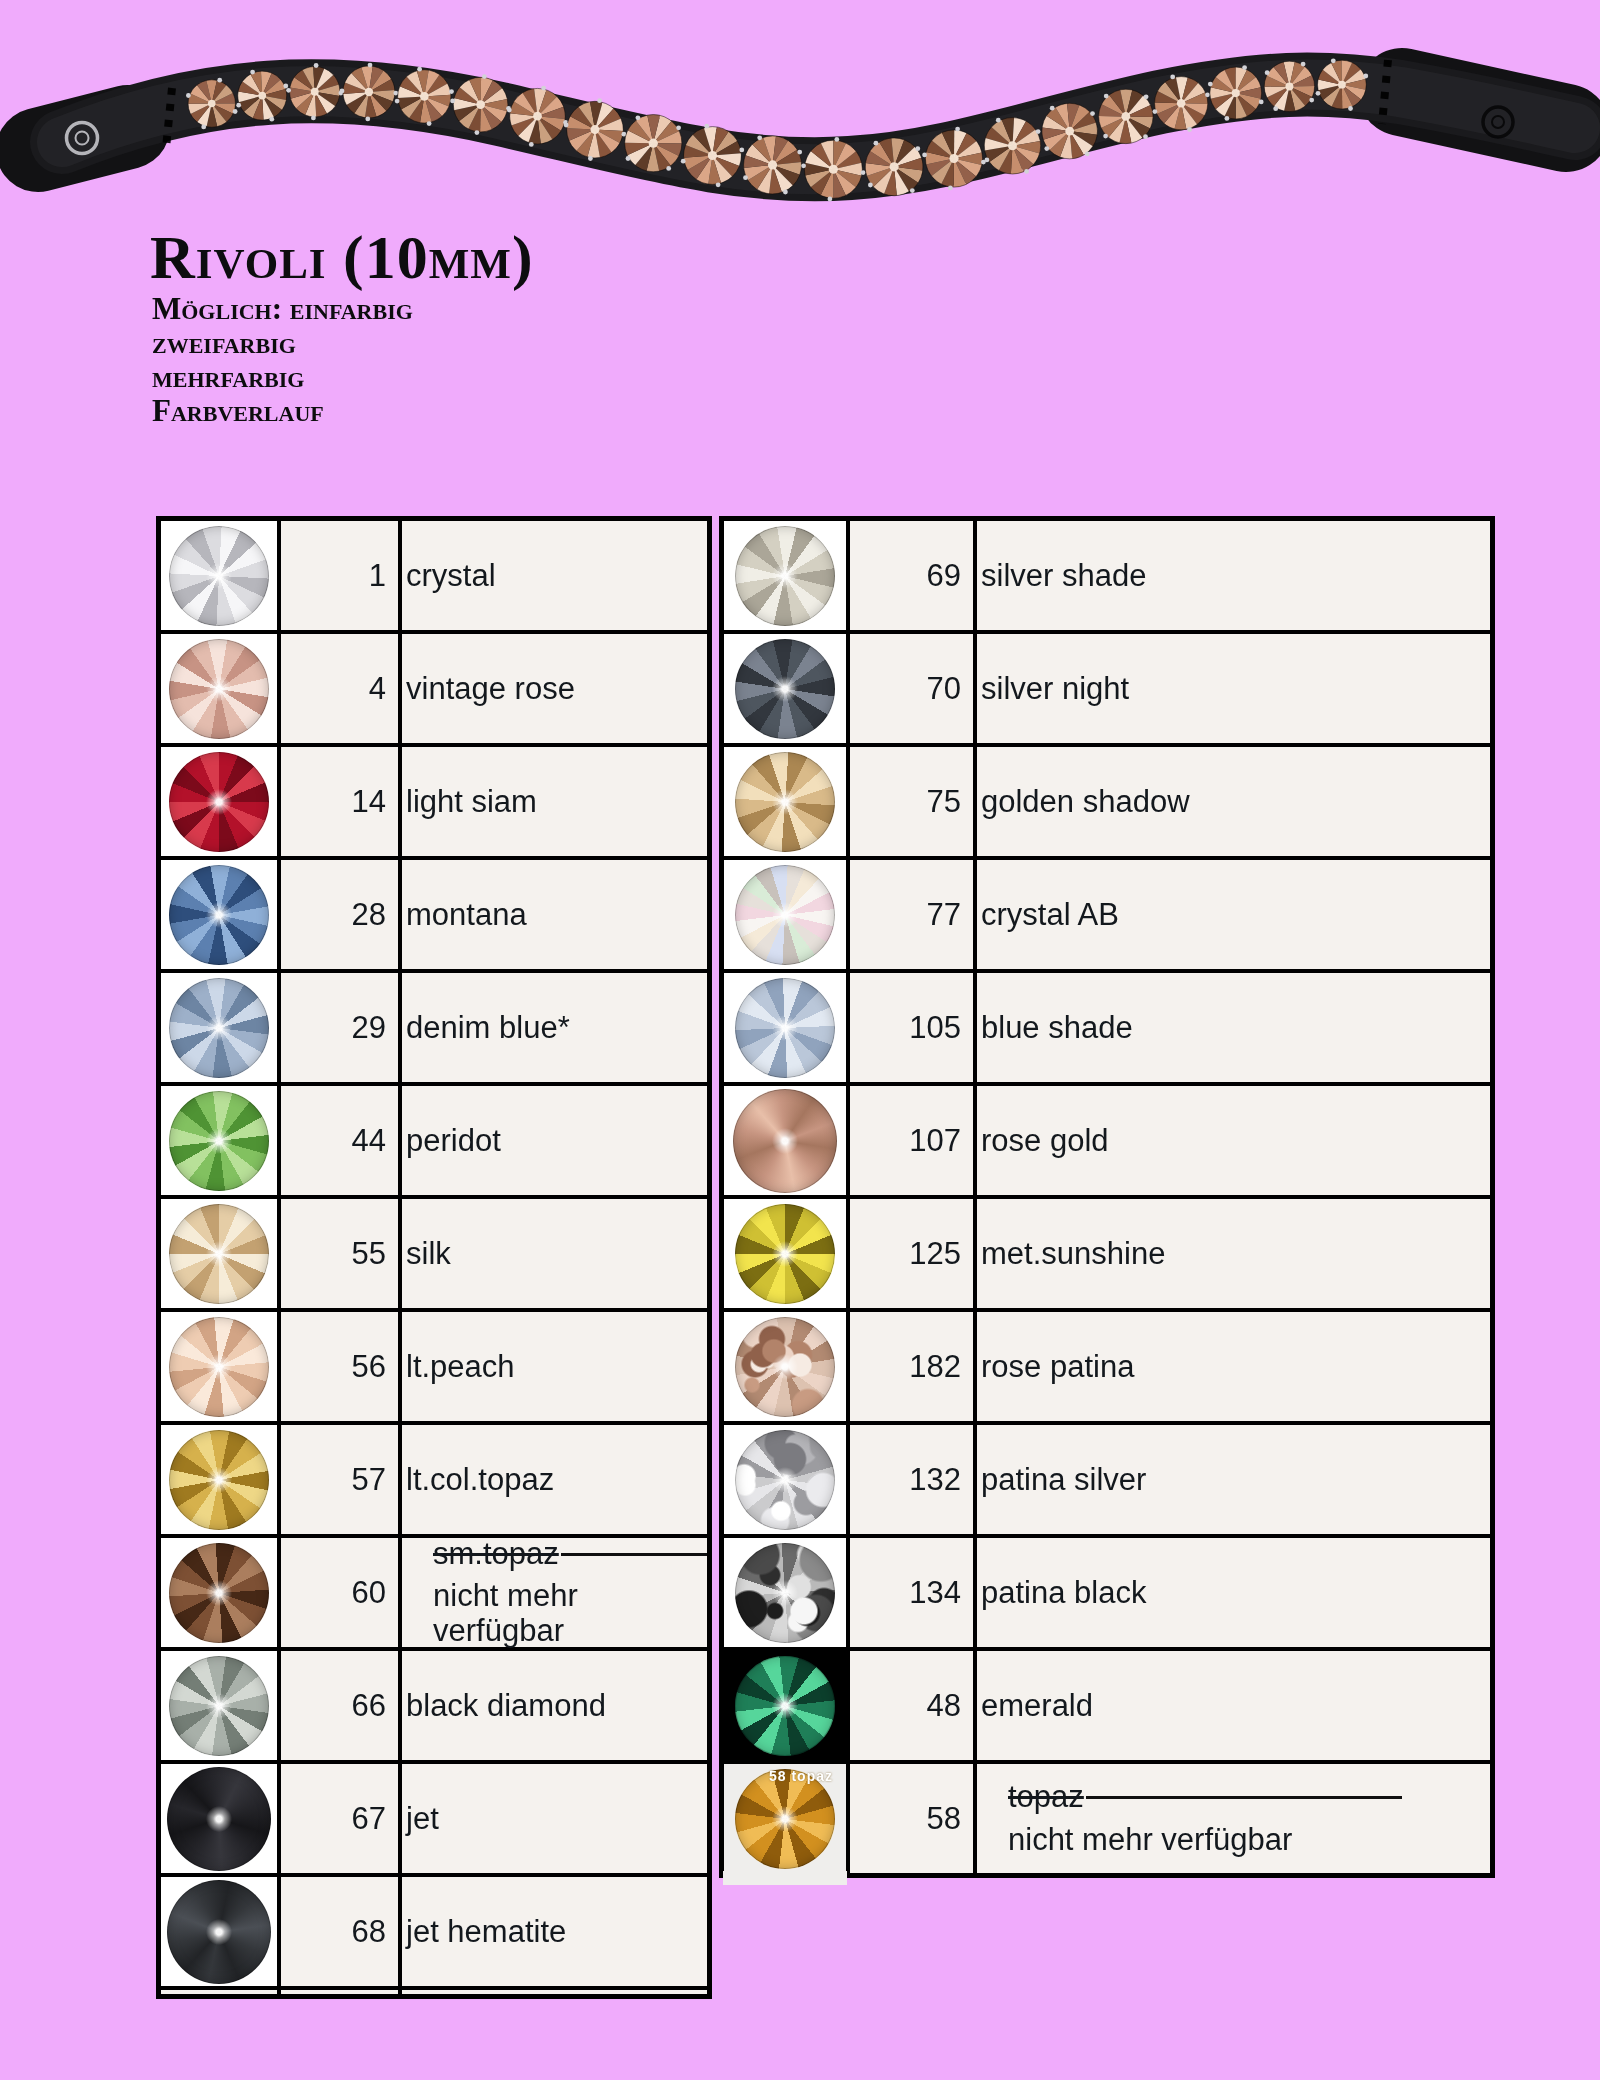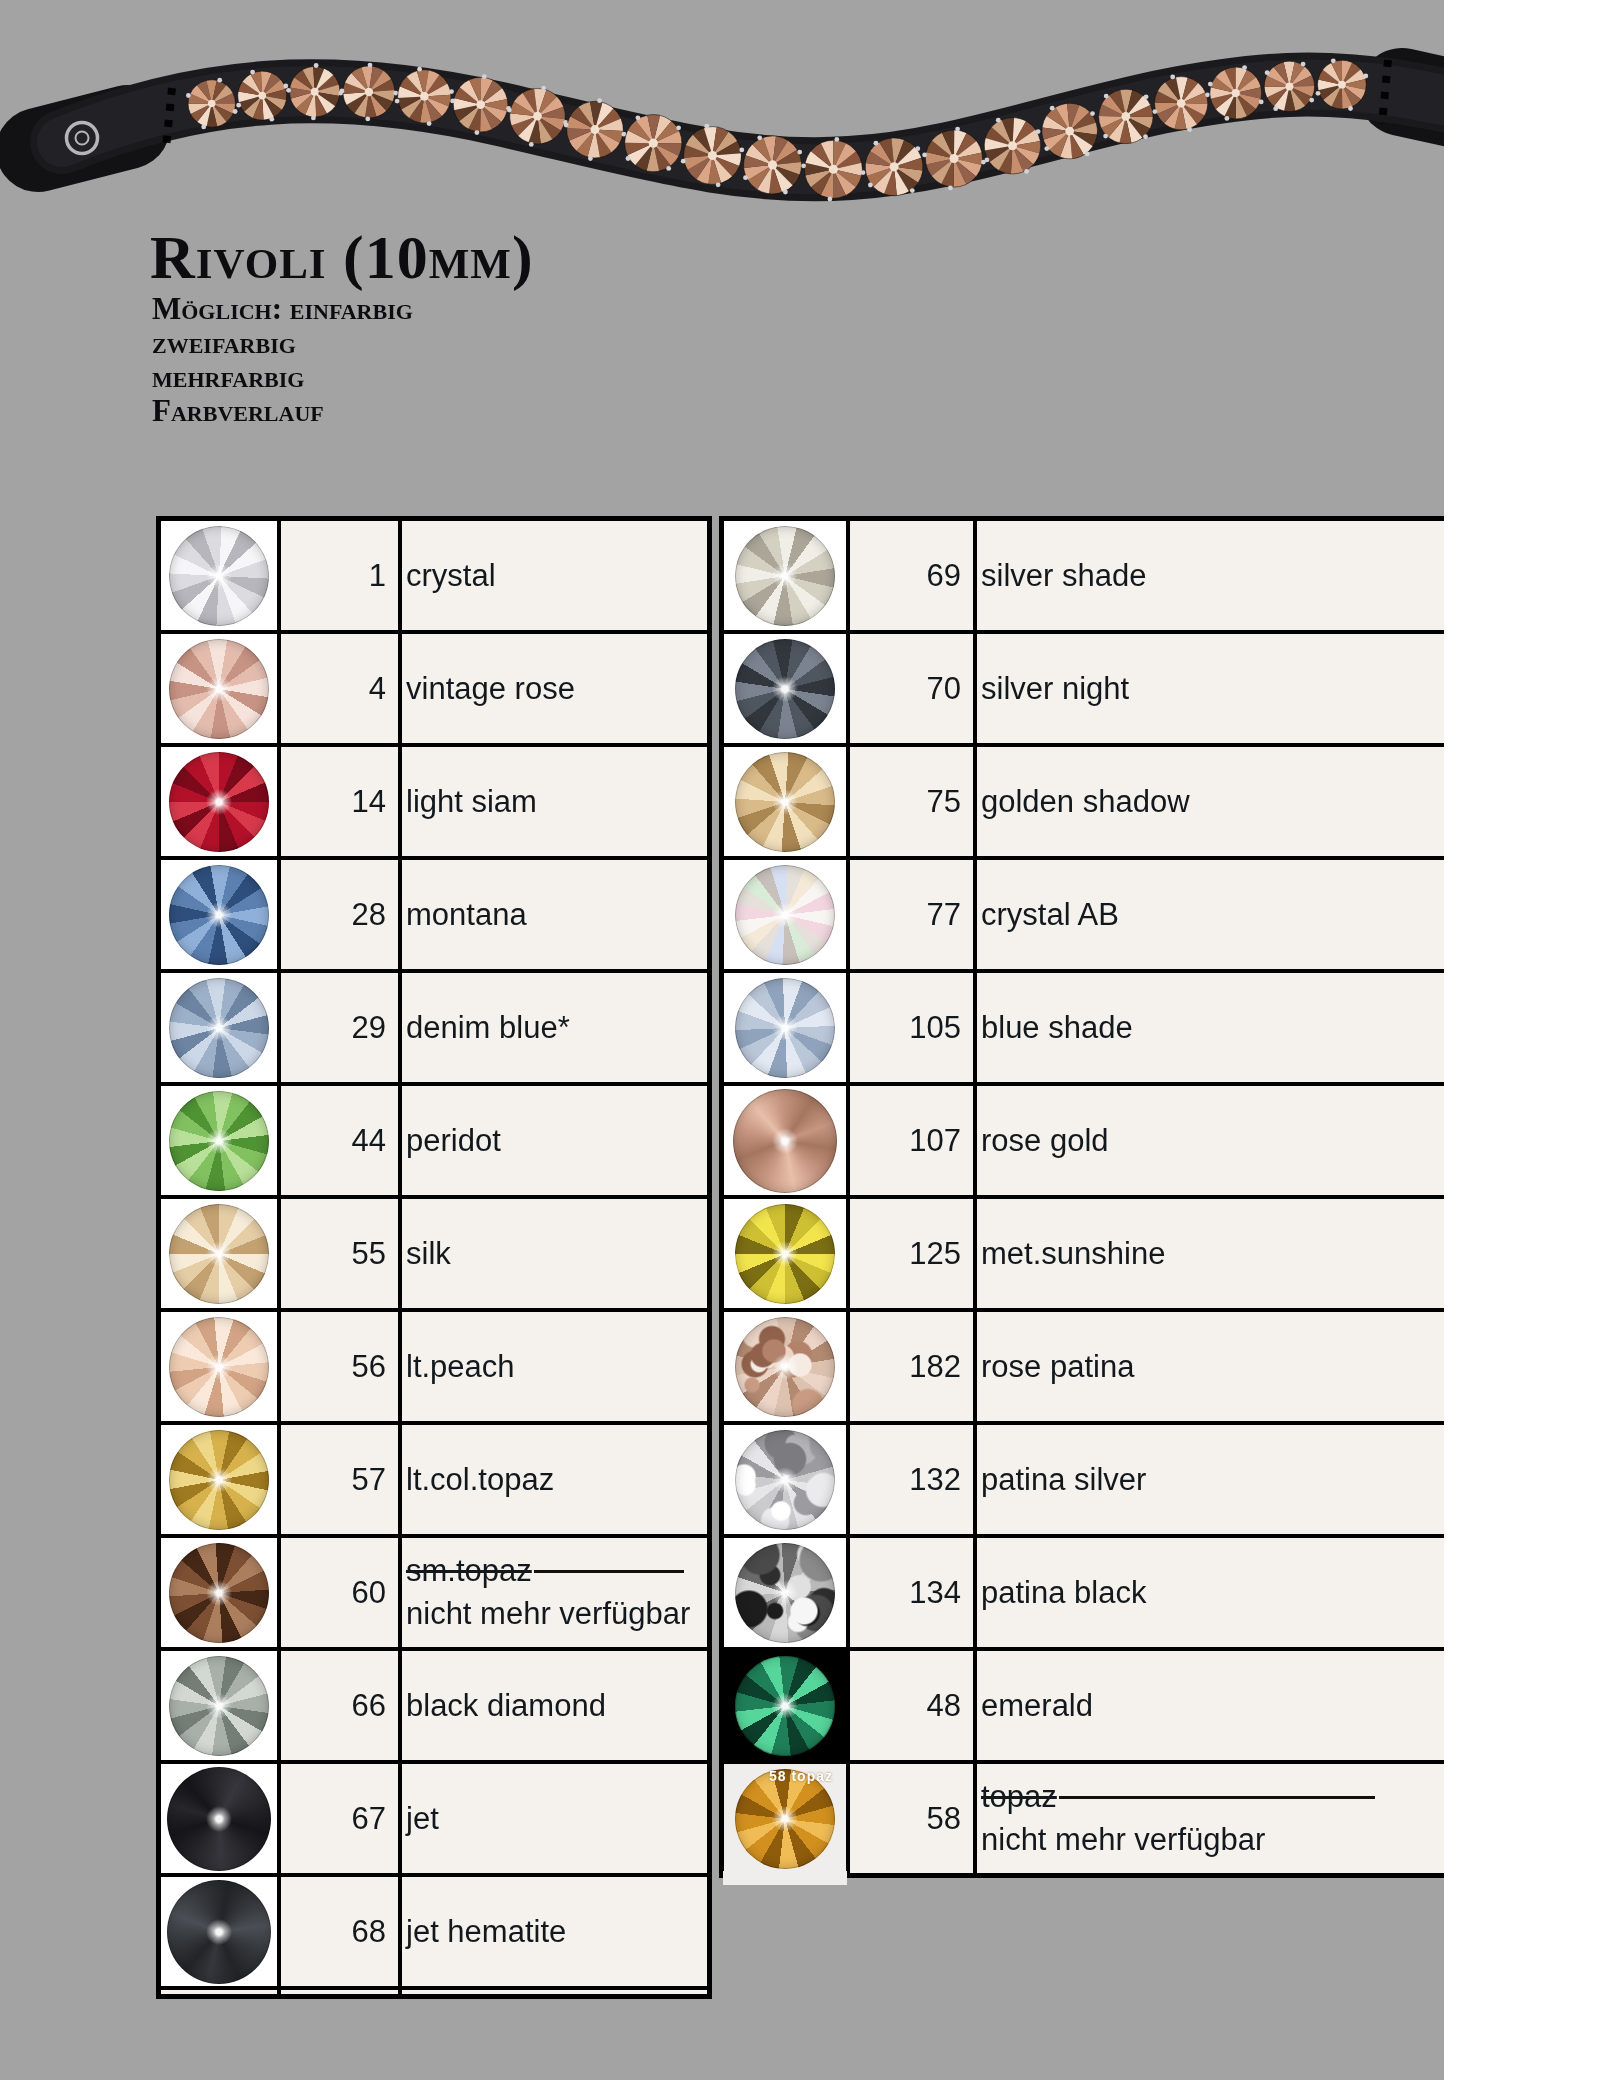--- a/index.html
+++ b/index.html
@@ -1,31 +1,31 @@
 <!DOCTYPE html>
 <html><head>
 <meta charset="utf-8">
 <style>
   html,body{margin:0;padding:0;background:#fff;}
-  .page{position:relative;width:1444px;height:2080px;background:#a3a3a3;overflow:hidden;
+  .page{position:relative;width:1600px;height:2080px;background:#f0abfc;overflow:hidden;
         font-family:"Liberation Sans",sans-serif;color:#13181d;}
   #browband{position:absolute;left:0;top:0;}
   .title{position:absolute;left:150px;top:226px;font-family:"Liberation Serif",serif;
          font-variant:small-caps;font-weight:700;font-size:62px;line-height:1;letter-spacing:1px;color:#0d0d0f;}
   .subs{position:absolute;left:152px;top:292px;font-family:"Liberation Serif",serif;
         font-variant:small-caps;font-weight:700;font-size:31px;line-height:34px;color:#0d0d0f;}
   .tbl{position:absolute;display:grid;background:#000;border:5px solid #000;gap:4px;}
   .t-left{left:156px;top:516px;grid-template-columns:116px 117px 305px;}
   .t-right{left:719px;top:516px;grid-template-columns:122px 123px 513px;}
   .cell{background:#f5f2ee;display:flex;align-items:center;position:relative;overflow:visible;}
   .cell.img{background:#fff;justify-content:center;}
   .cell.num{justify-content:flex-end;padding-right:12px;font-size:31px;}
   .cell.name{padding-left:4px;font-size:31px;}
   .cell.name.two{flex-direction:column;align-items:stretch;justify-content:center;gap:8px;}
-  .line{display:flex;align-items:center;line-height:1.1;}
+  .line{display:flex;align-items:center;line-height:1.1;margin-left:27px;}
   .struck{text-decoration:line-through;text-decoration-thickness:3px;}
   .ext{height:3px;background:#101010;margin-left:2px;}
   .t-left .ext{width:150px;}
   .t-right .ext{width:316px;}
   .crystal{border-radius:50%;box-shadow:inset 0 0 0 1px rgba(0,0,0,.22), inset 0 0 12px rgba(0,0,0,.25);}
   .caption{position:absolute;top:4px;left:0;width:100%;text-align:center;font-size:14px;
            font-weight:700;color:#fff;letter-spacing:1px;text-shadow:0 0 2px rgba(120,90,30,.8);margin-left:16px;}
   .patch{position:absolute;left:-1px;right:-1px;bottom:-12px;height:14px;}
   .sliver{min-height:0;}
 </style>

